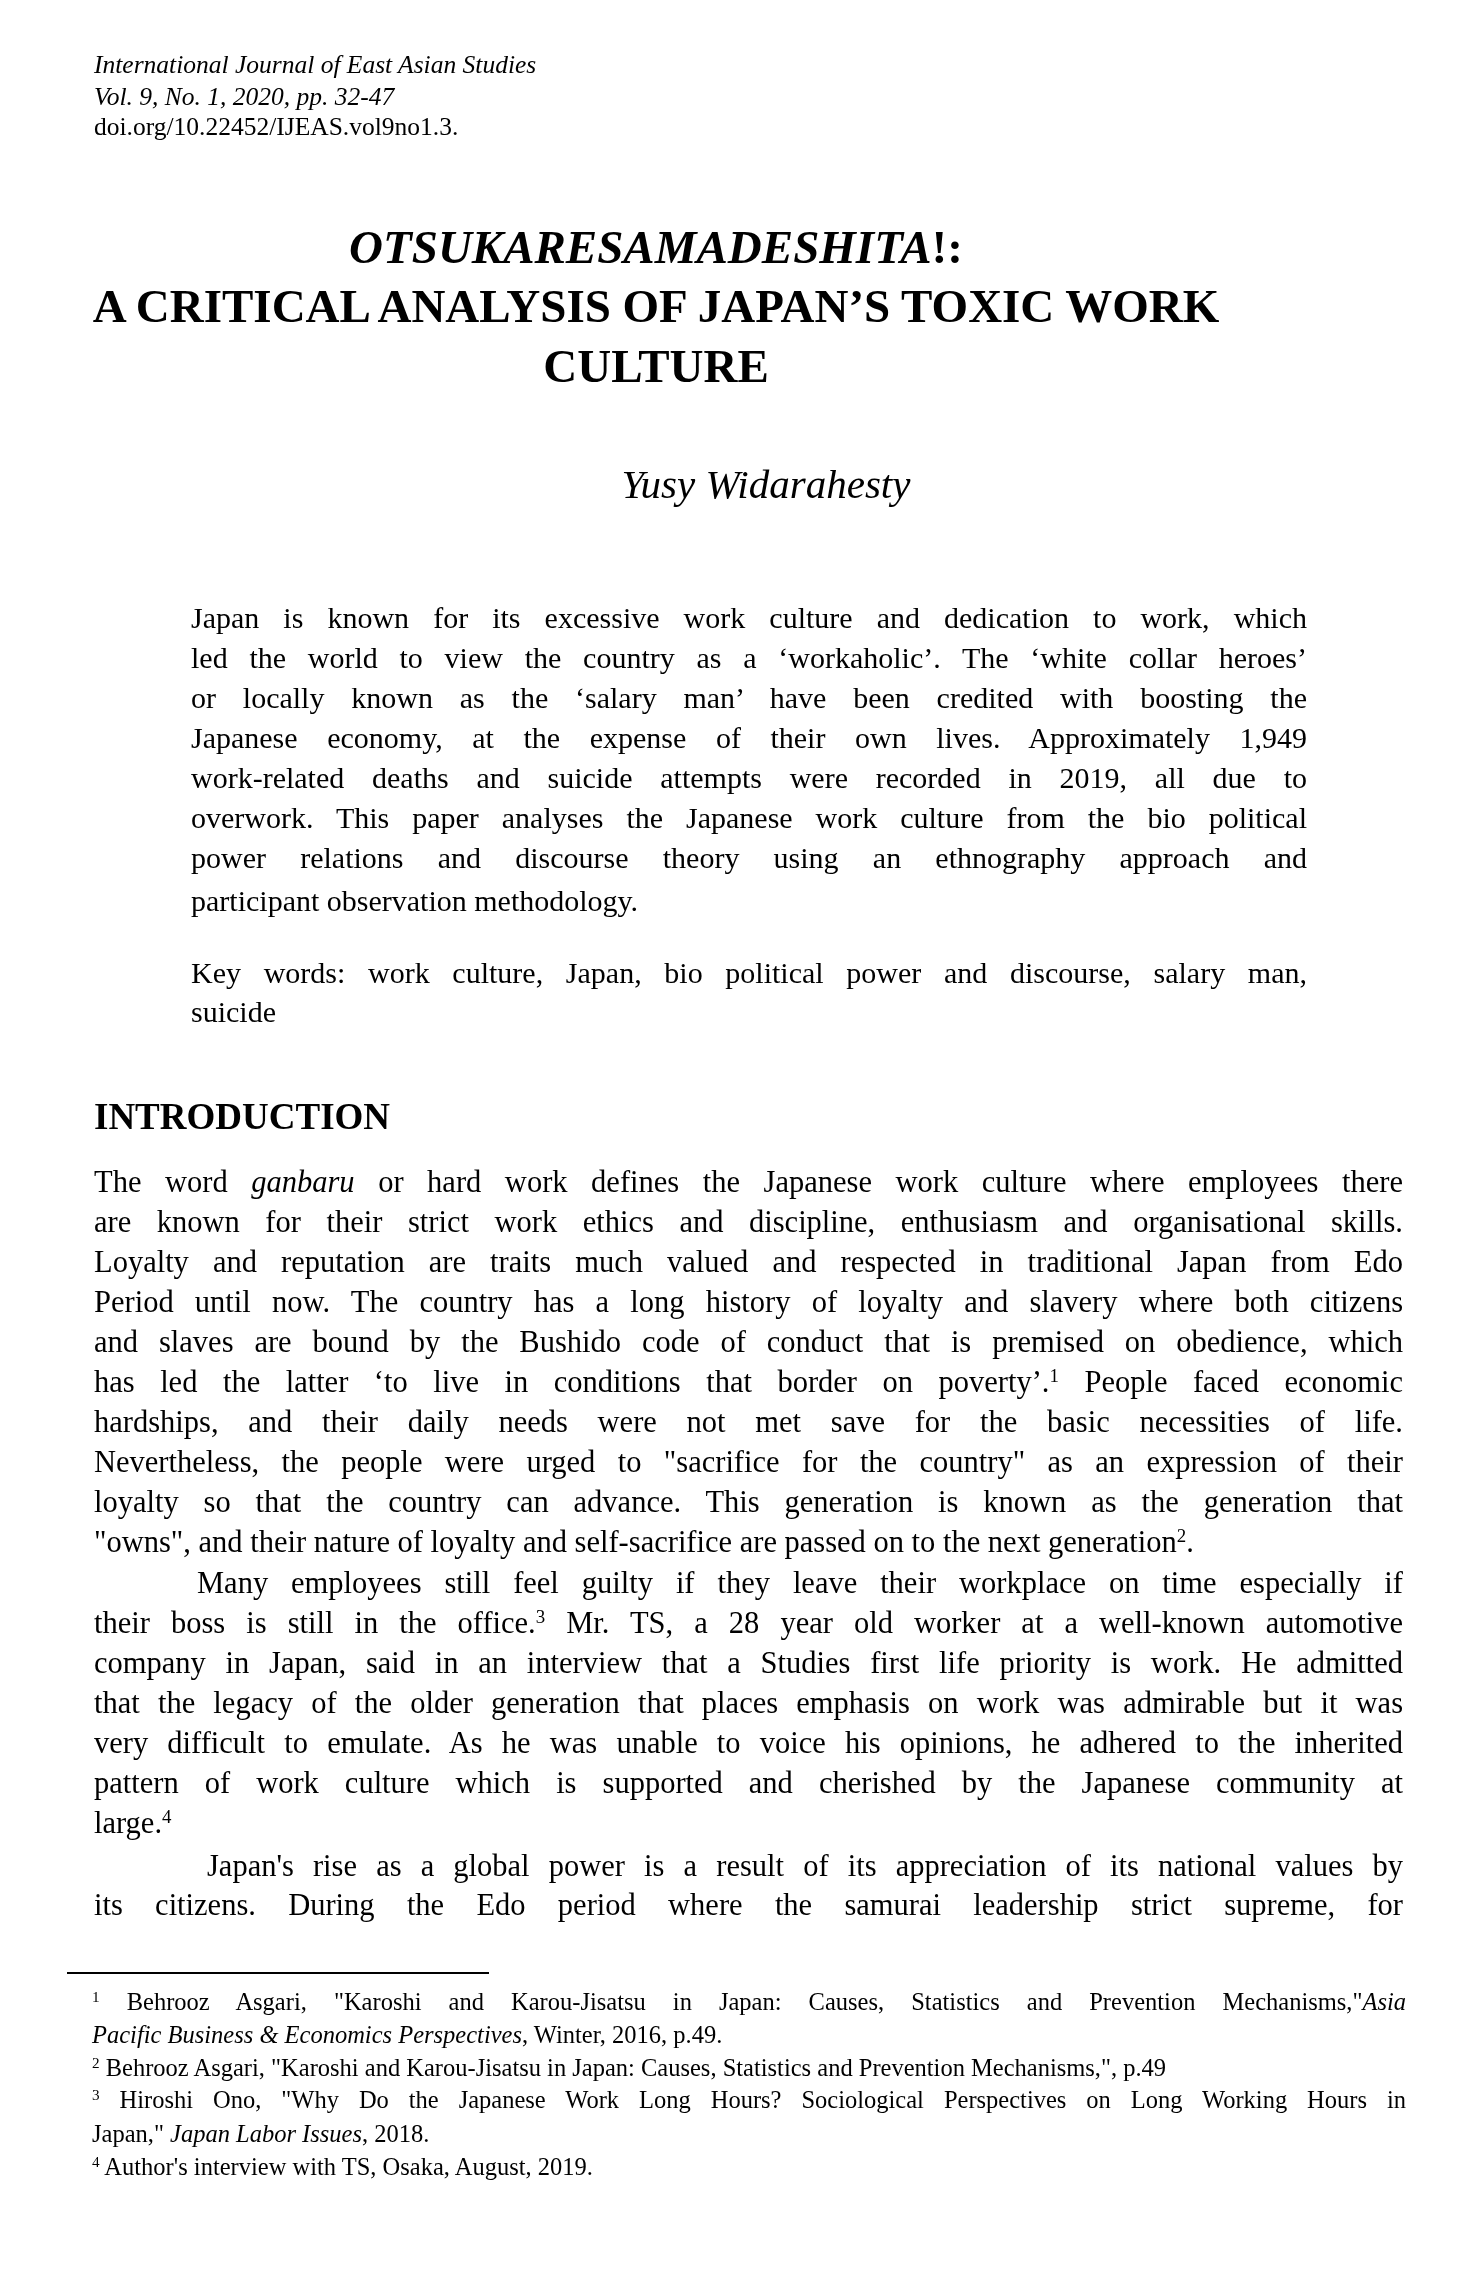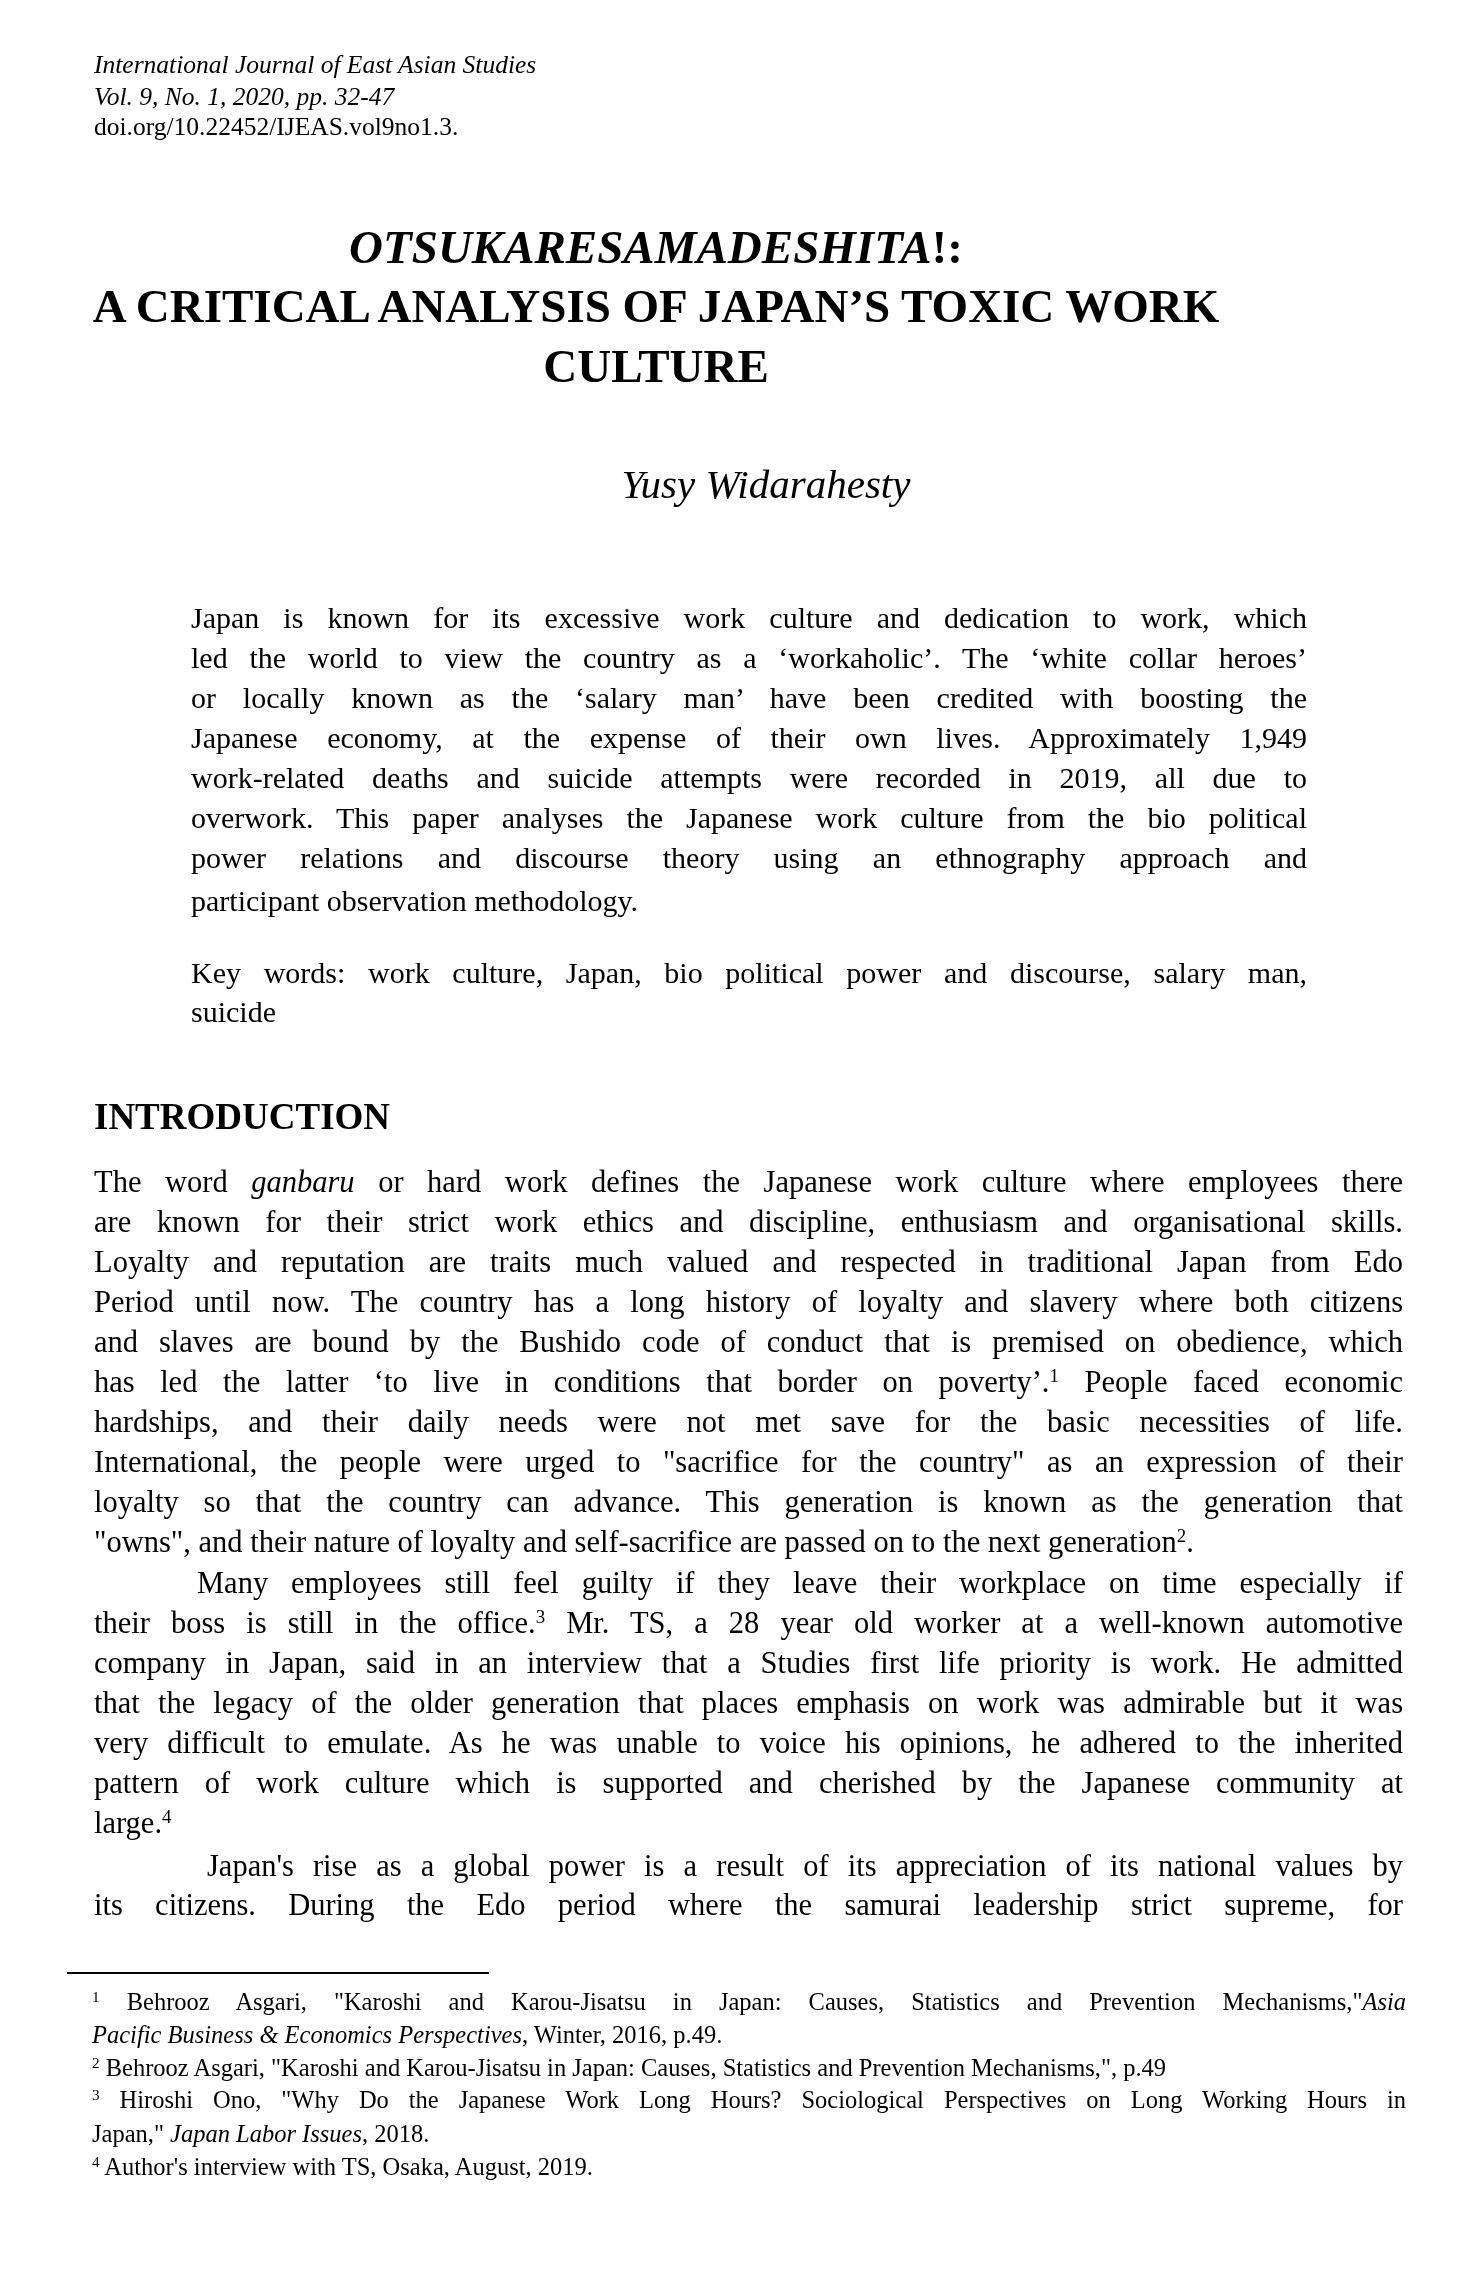--- a/index.html
+++ b/index.html
@@ -48,21 +48,21 @@
 <div class="ln sec" style="top:1098px">INTRODUCTION</div>
 
 <div>
   <div class="ln body just" style="top:1167px"><span>The word </span><i>ganbaru</i><span> or hard work defines the Japanese work culture where employees there</span></div>
   <div class="ln body just" style="top:1207px">are known for their strict work ethics and discipline, enthusiasm and organisational skills.</div>
   <div class="ln body just" style="top:1247px">Loyalty and reputation are traits much valued and respected in traditional Japan from Edo</div>
   <div class="ln body just" style="top:1287px">Period until now. The country has a long history of loyalty and slavery where both citizens</div>
   <div class="ln body just" style="top:1327px">and slaves are bound by the Bushido code of conduct that is premised on obedience, which</div>
   <div class="ln body just" style="top:1367px"><span>has led the latter ‘to live in conditions that border on poverty’.</span><sup>1</sup><span> People faced economic</span></div>
   <div class="ln body just" style="top:1407px">hardships, and their daily needs were not met save for the basic necessities of life.</div>
-  <div class="ln body just" style="top:1447px">International, the people were urged to "sacrifice for the country" as an expression of their</div>
+  <div class="ln body just" style="top:1447px">Nevertheless, the people were urged to "sacrifice for the country" as an expression of their</div>
   <div class="ln body just" style="top:1487px">loyalty so that the country can advance. This generation is known as the generation that</div>
   <div class="ln body" style="top:1527px"><span>"owns", and their nature of loyalty and self-sacrifice are passed on to the next generation</span><sup>2</sup><span>.</span></div>
 </div>
 
 <div>
   <div class="ln body just" style="top:1568px; left:173px; width:1206px">Many employees still feel guilty if they leave their workplace on time especially if</div>
   <div class="ln body just" style="top:1608px"><span>their boss is still in the office.</span><sup>3</sup><span>  Mr. TS, a 28 year old worker at a well-known automotive</span></div>
   <div class="ln body just" style="top:1648px">company in Japan, said in an interview that a Studies first life priority is work. He admitted</div>
   <div class="ln body just" style="top:1688px">that the legacy of the older generation that places emphasis on work was admirable but it was</div>
   <div class="ln body just" style="top:1728px">very difficult to emulate. As he was unable to voice his opinions, he adhered to the inherited</div>

